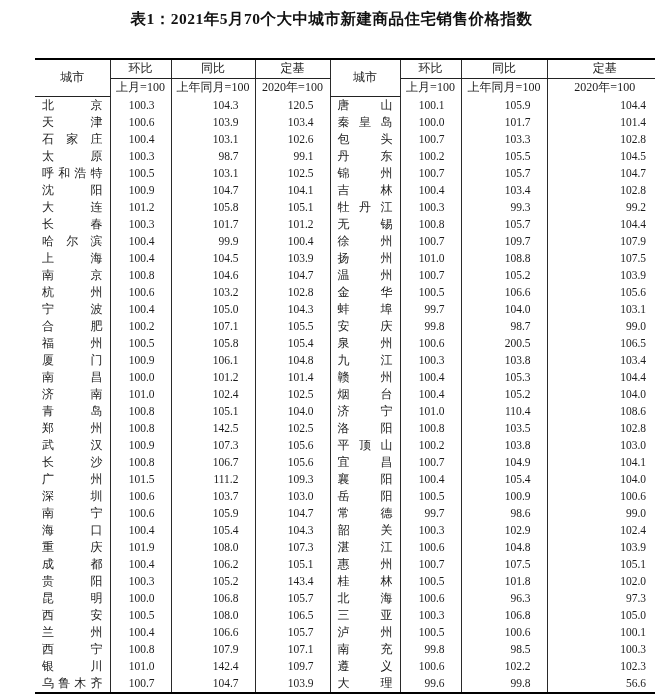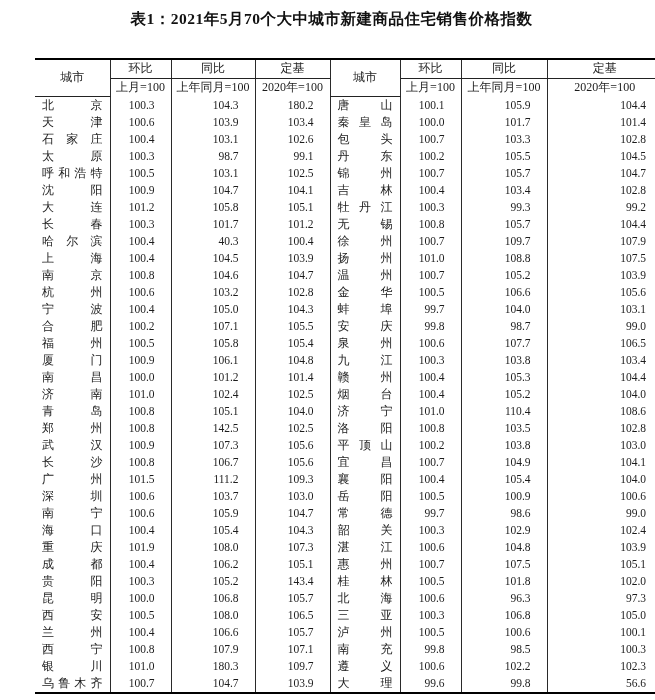--- a/index.html
+++ b/index.html
@@ -92,21 +92,21 @@
       <th>上月=100</th>
       <th>上年同月=100</th>
       <th>2020年=100</th>
     </tr>
   </thead>
   <tbody>
       <tr>
         <td class="city">北京</td>
         <td class="num">100.3</td>
         <td class="num">104.3</td>
-        <td class="num">180.2</td>
+        <td class="num">120.5</td>
         <td class="city">唐山</td>
         <td class="num">100.1</td>
         <td class="num">105.9</td>
         <td class="num">104.4</td>
       </tr>
       <tr>
         <td class="city">天津</td>
         <td class="num">100.6</td>
         <td class="num">103.9</td>
         <td class="num">103.4</td>
@@ -171,21 +171,21 @@
         <td class="num">101.7</td>
         <td class="num">101.2</td>
         <td class="city">无锡</td>
         <td class="num">100.8</td>
         <td class="num">105.7</td>
         <td class="num">104.4</td>
       </tr>
       <tr>
         <td class="city">哈尔滨</td>
         <td class="num">100.4</td>
-        <td class="num">40.3</td>
+        <td class="num">99.9</td>
         <td class="num">100.4</td>
         <td class="city">徐州</td>
         <td class="num">100.7</td>
         <td class="num">109.7</td>
         <td class="num">107.9</td>
       </tr>
       <tr>
         <td class="city">上海</td>
         <td class="num">100.4</td>
         <td class="num">104.5</td>
@@ -235,21 +235,21 @@
         <td class="num">98.7</td>
         <td class="num">99.0</td>
       </tr>
       <tr>
         <td class="city">福州</td>
         <td class="num">100.5</td>
         <td class="num">105.8</td>
         <td class="num">105.4</td>
         <td class="city">泉州</td>
         <td class="num">100.6</td>
-        <td class="num">107.7</td>
+        <td class="num">200.5</td>
         <td class="num">106.5</td>
       </tr>
       <tr>
         <td class="city">厦门</td>
         <td class="num">100.9</td>
         <td class="num">106.1</td>
         <td class="num">104.8</td>
         <td class="city">九江</td>
         <td class="num">100.3</td>
         <td class="num">103.8</td>
@@ -421,21 +421,21 @@
         <td class="num">107.9</td>
         <td class="num">107.1</td>
         <td class="city">南充</td>
         <td class="num">99.8</td>
         <td class="num">98.5</td>
         <td class="num">100.3</td>
       </tr>
       <tr>
         <td class="city">银川</td>
         <td class="num">101.0</td>
-        <td class="num">180.3</td>
+        <td class="num">142.4</td>
         <td class="num">109.7</td>
         <td class="city">遵义</td>
         <td class="num">100.6</td>
         <td class="num">102.2</td>
         <td class="num">102.3</td>
       </tr>
       <tr>
         <td class="city">乌鲁木齐</td>
         <td class="num">100.7</td>
         <td class="num">104.7</td>

